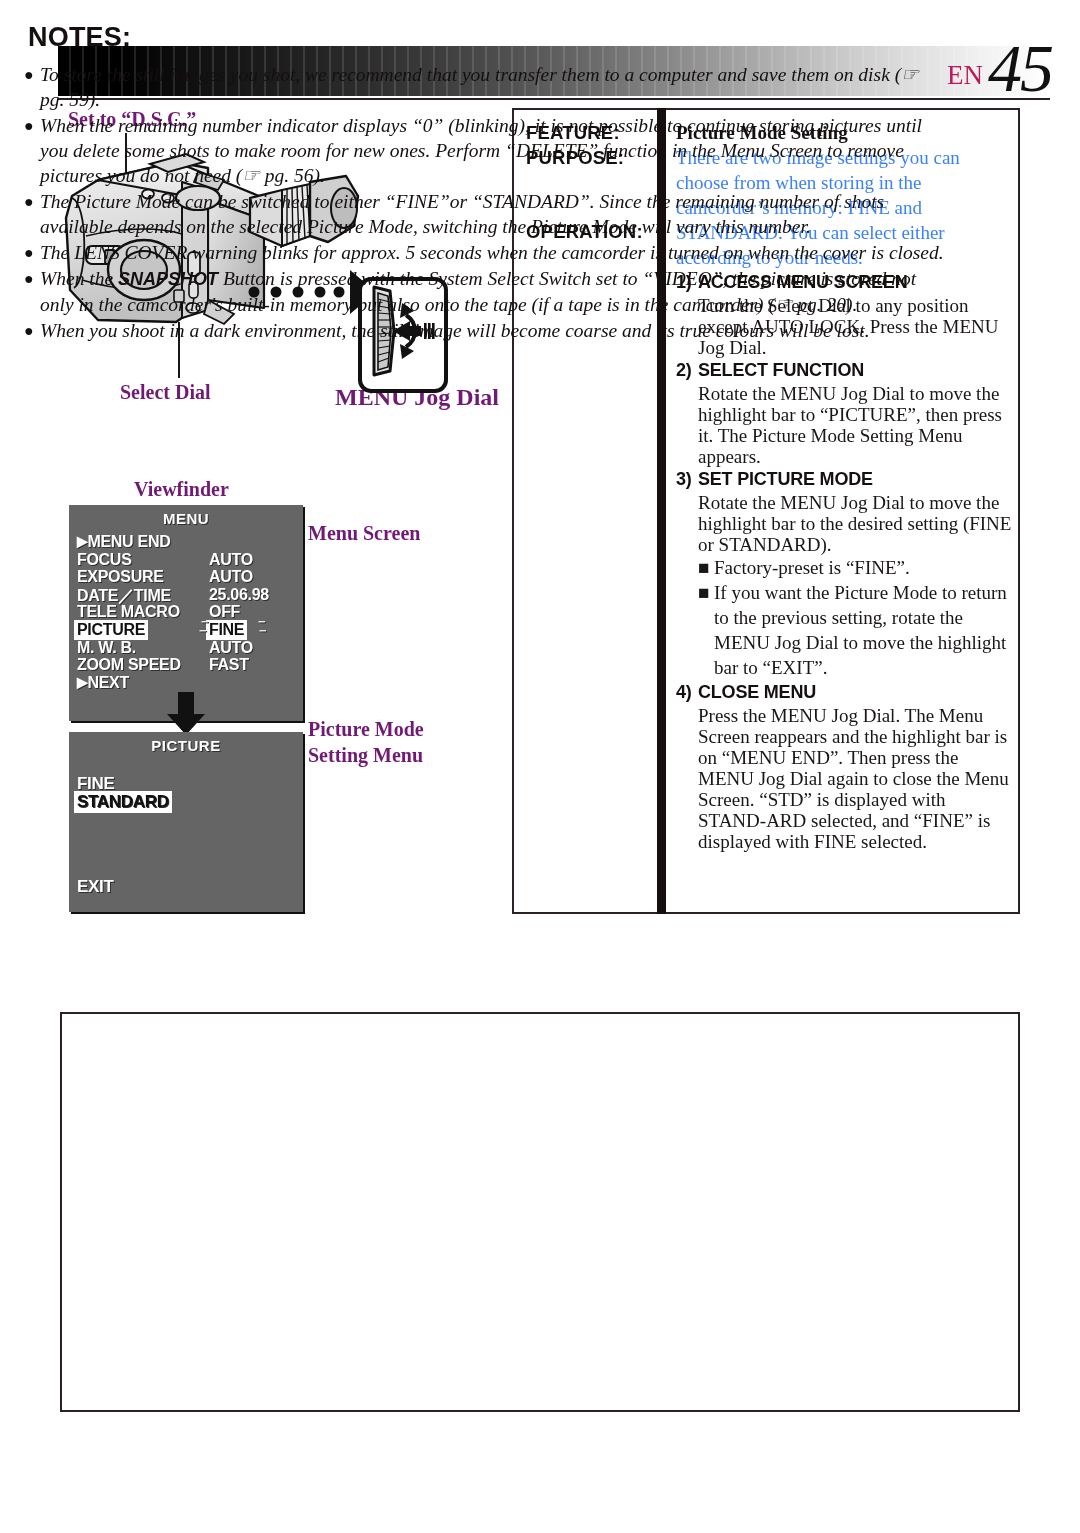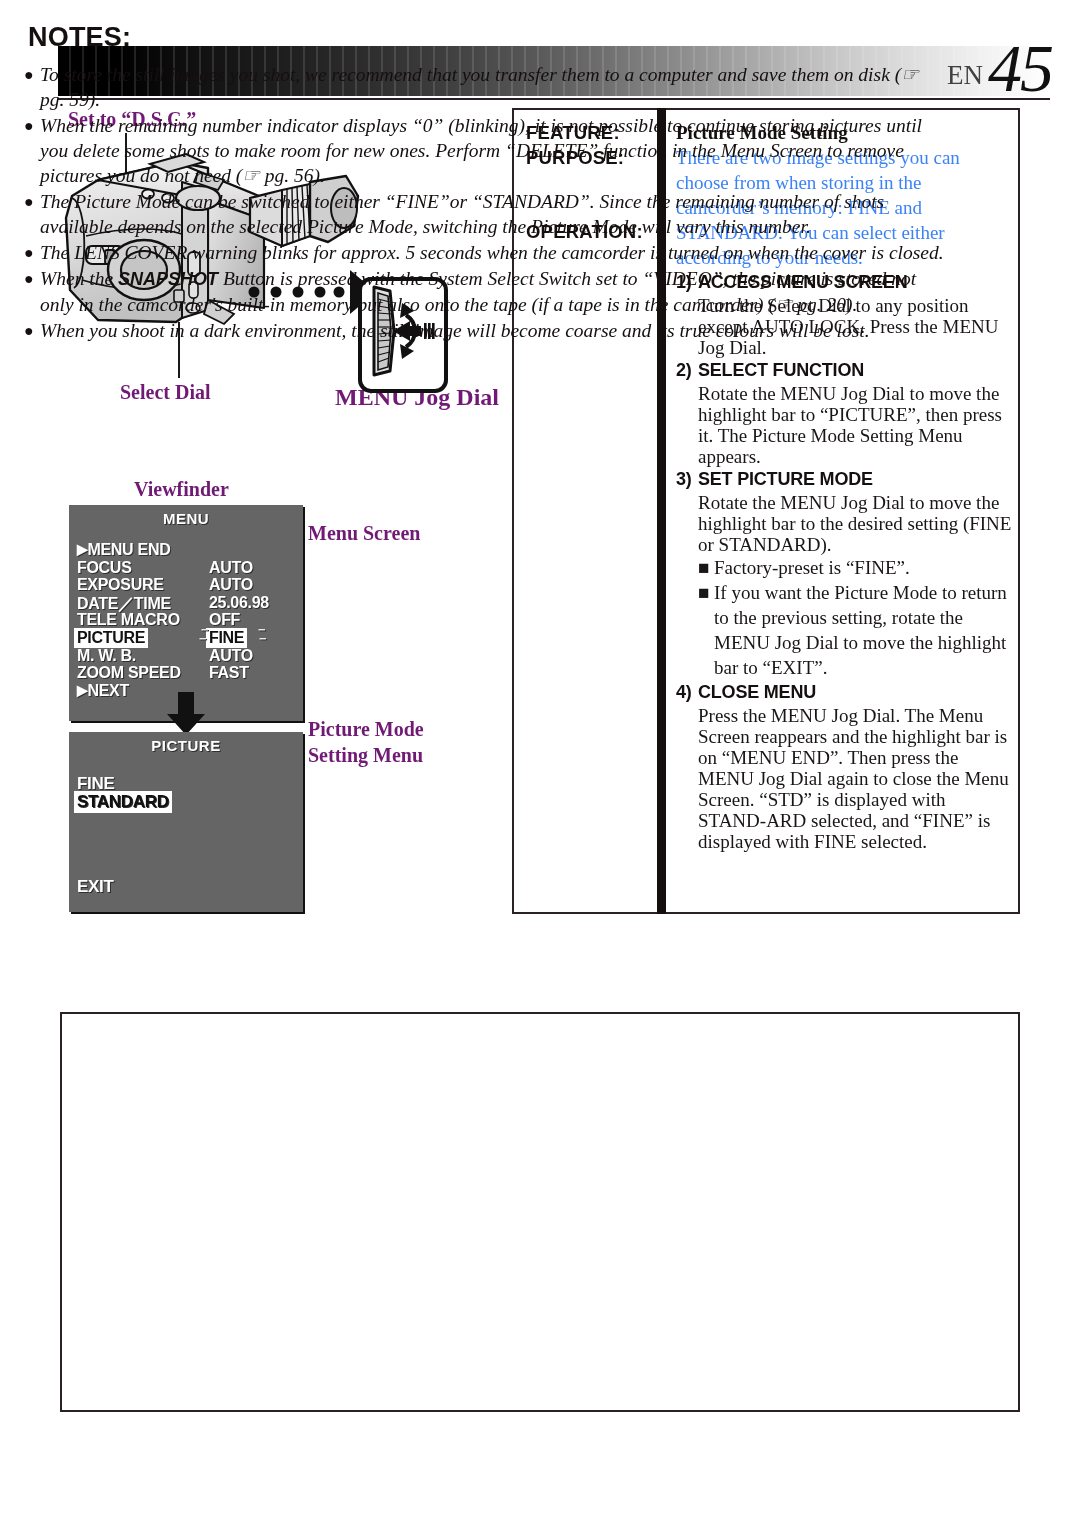--- a/index.html
+++ b/index.html
@@ -30,21 +30,21 @@
   }
   .header-rule{
     position:absolute;left:58px;top:98px;width:992px;height:2px;background:#2a1e28;
   }
   .page-num-wrap{
     position:absolute;right:28px;top:40px;
     display:flex;align-items:flex-end;gap:5px;
   }
   .page-en{
     font-family:"Liberation Serif", serif;
-    font-size:27px;letter-spacing:0px;color:#404040;
+    font-size:27px;letter-spacing:0px;color:#be185d;
     line-height:1;padding-bottom:9px;font-weight:400;
   }
   .page-no{
     font-family:"Liberation Serif", serif;
     font-size:68px;font-weight:400;font-style:italic;color:#111;
     line-height:0.85;letter-spacing:-2px;
   }
   .lbl{
     font-family:"Liberation Serif", serif;
     font-weight:bold;color:#701a75;position:absolute;
@@ -76,21 +76,21 @@
     font-family:"Liberation Sans", sans-serif;
     color:#ffffff;
   }
   .vf1{left:69px;top:505px;width:234px;height:216px;}
   .vf2{left:69px;top:732px;width:234px;height:180px;}
   .vf-title{
     text-align:center;font-weight:bold;font-size:15px;
     letter-spacing:0.5px;padding-top:5px;
     text-shadow:1px 1px 0 #2e2e2e;
   }
-  .vf-rows{position:relative;margin-top:14px;}
+  .vf-rows{position:relative;margin-top:6px;}
   .vf-row{
     position:relative;height:17.6px;font-size:16px;font-weight:bold;
     letter-spacing:-0.3px;
     text-shadow:1px 1px 0 #2e2e2e;
     white-space:nowrap;
   }
   .vf-name{position:absolute;left:8px;top:0;}
   .vf-val{position:absolute;left:140px;top:0;}
   .hl{
     background:#ffffff;color:#111;text-shadow:none;

